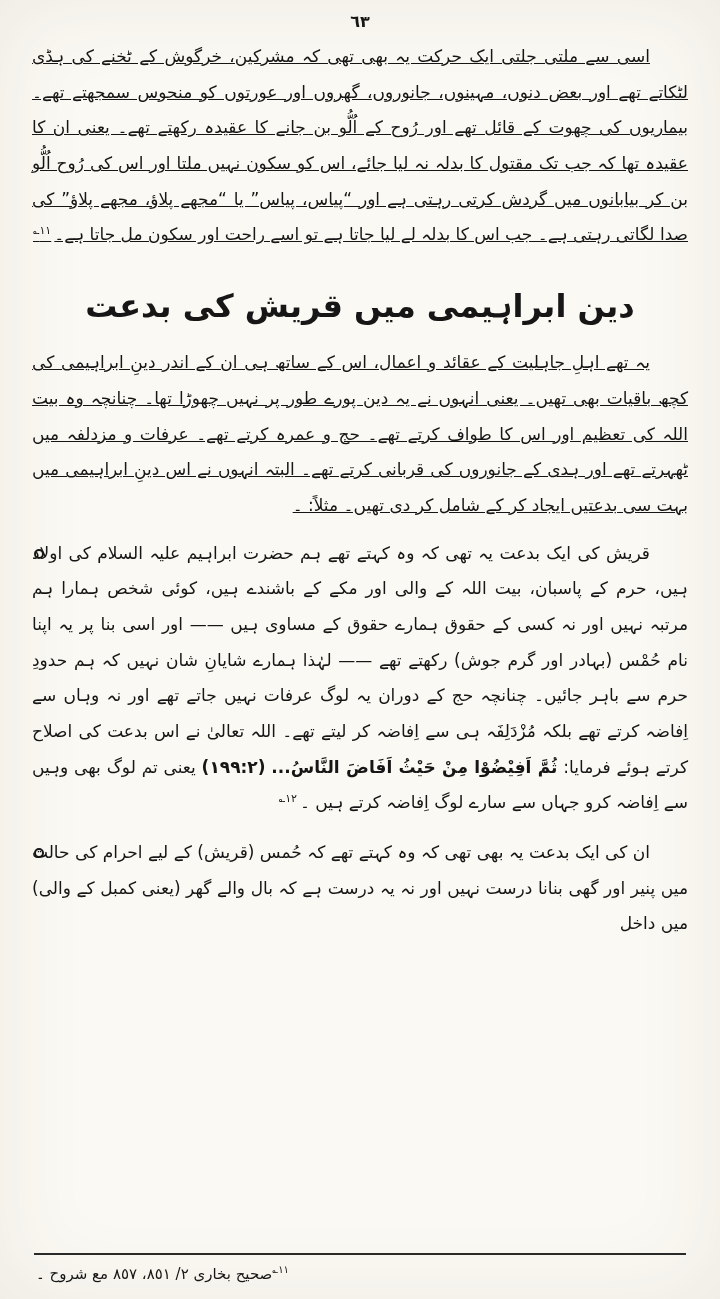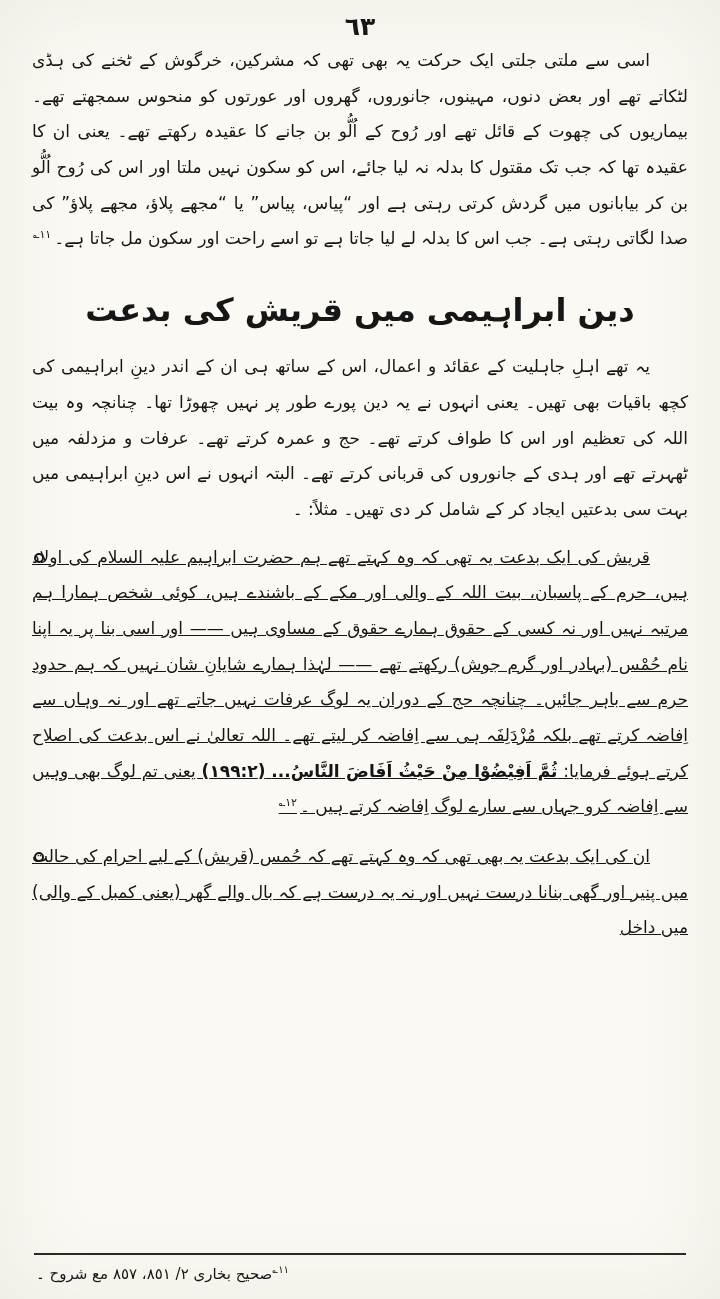--- a/index.html
+++ b/index.html
@@ -16,45 +16,44 @@
     color: #161616;
     direction: rtl;
     padding: 12px 32px 16px 32px;
     display: flex;
     flex-direction: column;
     overflow: hidden;
     box-shadow: inset 0 0 90px rgba(70, 60, 35, 0.08);
   }
   .page-number {
     text-align: center;
-    font-size: 25px;
+    font-size: 16px;
     font-weight: bold;
-    margin: 0 0 2px 0;
+    margin: 0 0 8px 0;
   }
   .para {
     font-size: 17px;
     line-height: 2.1;
     text-align: justify;
     margin: 0 0 10px 0;
   }
-  .indent { text-indent: 38px; }
+  .indent { text-indent: 38px; text-decoration: underline; }
   .heading {
     text-align: center;
     font-size: 32px;
     font-weight: bold;
     margin: 24px 0 20px 0;
   }
   .bullet {
     position: relative;
     margin: 2px 0 12px 0;
   }
   .bullet .para {
     text-indent: 38px;
     margin-bottom: 0;
-    text-decoration: underline;
   }
   .bullet-circle {
     position: absolute;
     left: 2px;
     top: 13px;
     width: 10px;
     height: 10px;
     border: 2px solid #161616;
     border-radius: 50%;
   }

